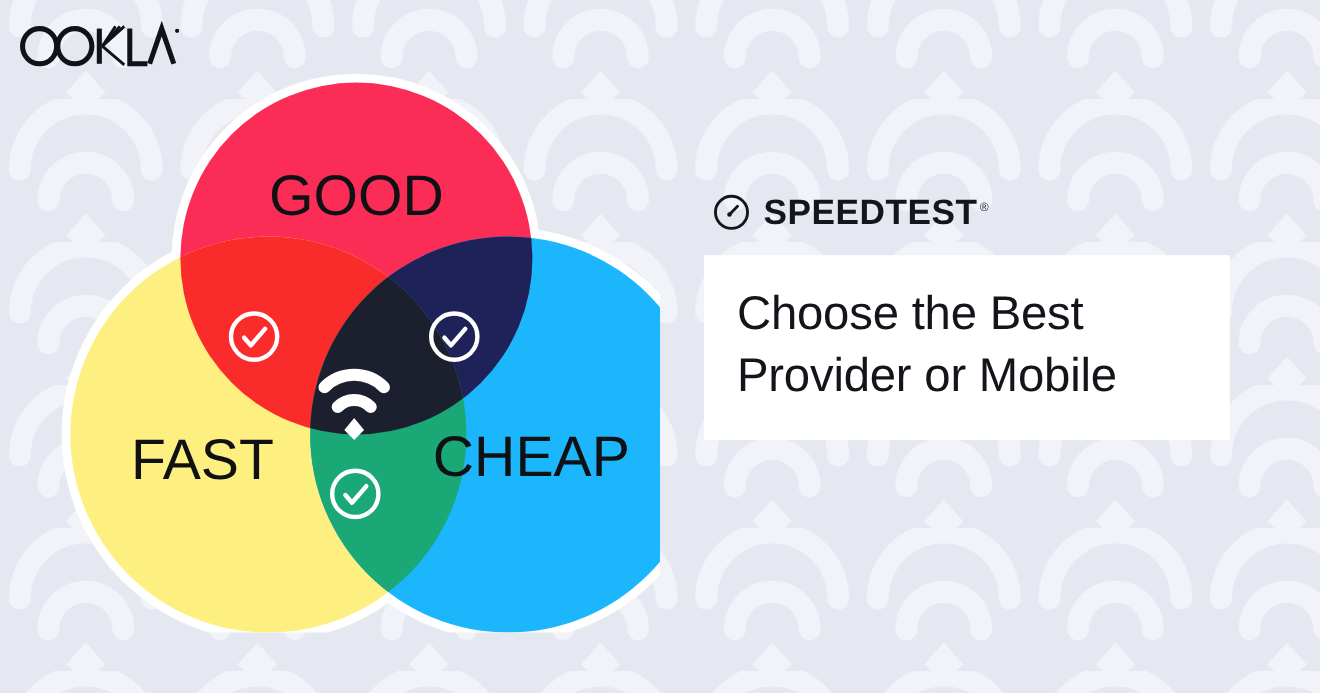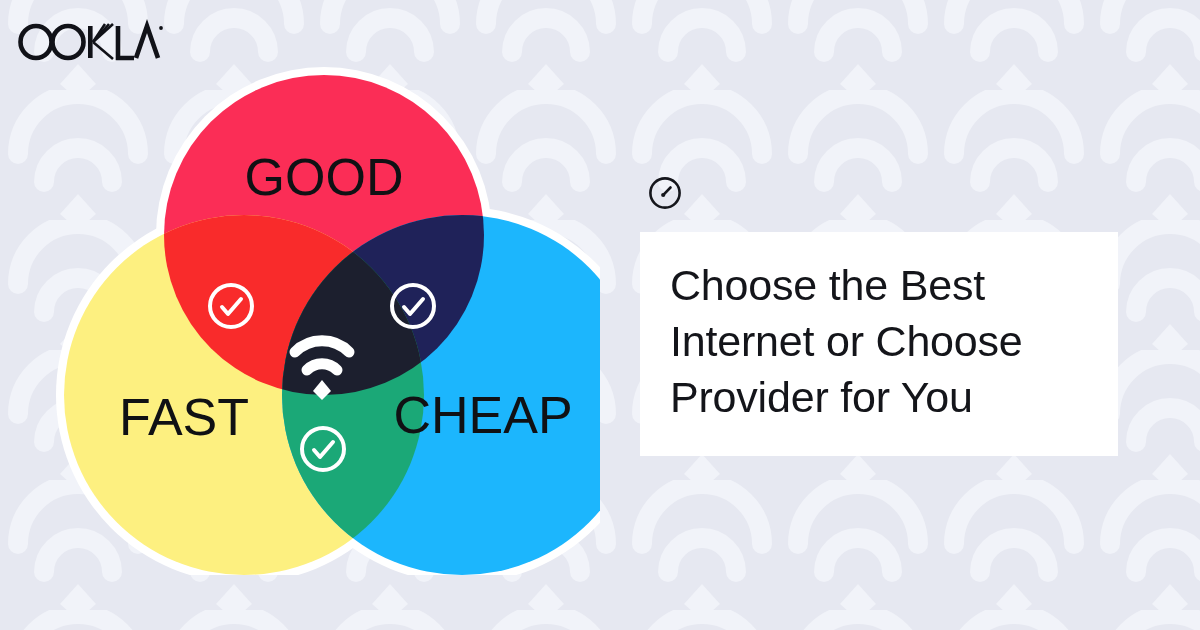--- a/index.html
+++ b/index.html
@@ -179,25 +179,27 @@
   </div>
 
   <div class="right-col">
 
     <div class="speedtest-brand">
       <svg width="34" height="34" viewBox="0 0 34 34" xmlns="http://www.w3.org/2000/svg">
         <circle cx="17" cy="17" r="14.6" fill="none" stroke="#15161c" stroke-width="2.6"></circle>
         <path d="M22.5 11.5 L15.6 18.6" stroke="#15161c" stroke-width="2.6" stroke-linecap="round"></path>
         <circle cx="15.2" cy="19" r="2.1" fill="#15161c"></circle>
       </svg>
+      <div class="speedtest-word">
+        <span>SPEEDTEST</span><span class="reg">®</span>
+      </div>
     </div>
 
     <div class="headline-card">
       <h1 class="headline">
         <span>Choose the Best</span><br>
-        <span>Internet or Choose</span><br>
-        <span>Provider for You</span>
+        <span>Provider or Mobile</span><br>
       </h1>
     </div>
 
   </div>
 
 </div>
 
 </body></html>

